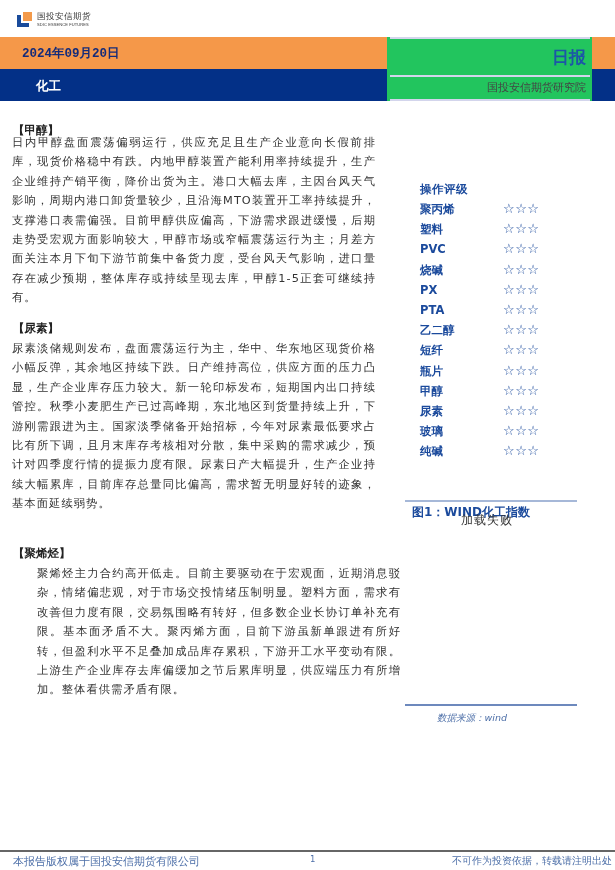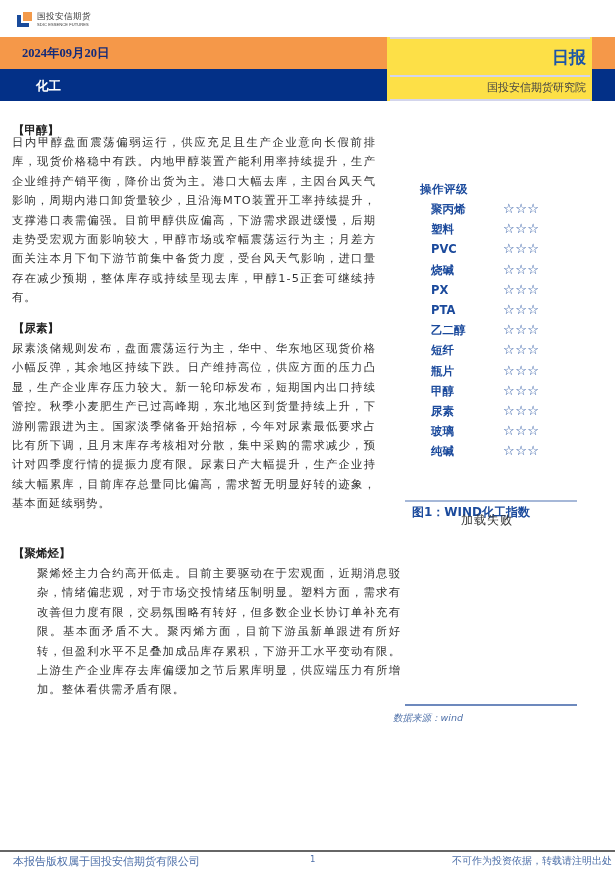--- a/index.html
+++ b/index.html
@@ -11,43 +11,43 @@
   .logo { left:17px; top:11px; width:110px; height:20px; }
   .logo-mark { position:absolute; left:0; top:1px; width:15px; height:15px; }
   .logo-mark .o { position:absolute; right:0; top:0; width:9px; height:9px; border-top:3px solid #f39a4b; border-right:3px solid #f39a4b; box-sizing:border-box; background:#f39a4b; }
   .logo-mark .b { position:absolute; left:0; bottom:0; width:12px; height:12px; border-left:4px solid #1a4b9b; border-bottom:4px solid #1a4b9b; box-sizing:border-box; }
   .logo-cn { position:absolute; left:20px; top:0; font-size:8.5px; color:#333; letter-spacing:0.5px; line-height:11px; white-space:nowrap; }
   .logo-en { position:absolute; left:20px; top:11px; font-size:4px; color:#333; letter-spacing:0.1px; line-height:5px; white-space:nowrap; font-family:"Liberation Sans", sans-serif; }
 
   
   .band-orange { left:0; top:37px; width:615px; height:32px; background:#f59849; }
   .band-blue { left:0; top:69px; width:615px; height:32px; background:#033087; }
-  .date { left:22px; top:45px; font-size:12.5px; font-weight:bold; color:#142b7a; font-family:Liberation Serif, serif; }
+  .date { left:22px; top:45px; font-size:12.5px; font-weight:bold; color:#142b7a; font-family:Liberation Mono, monospace; }
   .sector { left:36px; top:78px; font-size:12.5px; font-weight:bold; color:#ffffff; }
-  .title-box { left:387px; top:37px; width:205px; height:64px; background:#fde047; }
+  .title-box { left:387px; top:37px; width:205px; height:64px; background:#22c55e; }
   .tb-line { position:absolute; left:3px; right:2px; height:2px; background:#d3d5ec; }
   .tb-l1 { top:0; } .tb-l2 { top:38px; } .tb-l3 { top:62px; }
   .tb-daily { position:absolute; right:6px; top:9px; font-size:17px; font-weight:bold; color:#1c55a8; }
   .tb-inst { position:absolute; right:6px; top:43px; font-size:11px; color:#444; }
 
   
   .sec-title { left:13px; font-size:11.5px; font-weight:bold; color:#222; white-space:nowrap; }
   .sec-body { left:12px; width:364px; font-size:11.3px; line-height:19.4px; color:#333; letter-spacing:1.05px; text-align:justify; }
 
   
   .rating-head { left:420px; top:182px; font-size:11.5px; font-weight:bold; color:#1b4a9c; letter-spacing:0.5px; }
   .rating-list { left:420px; top:200px; width:150px; }
   .rating-row { position:relative; height:20.2px; }
-  .rating-name { position:absolute; left:11px; top:2px; font-size:11.5px; font-weight:bold; color:#1b4a9c; white-space:nowrap; }
+  .rating-name { position:absolute; left:0; top:2px; font-size:11.5px; font-weight:bold; color:#1b4a9c; white-space:nowrap; }
   .rating-stars { position:absolute; left:83px; top:1px; font-size:13px; color:#1b4a9c; letter-spacing:0.5px; }
   .fig-title { left:412px; top:484px; font-size:12px; font-weight:bold; color:#1b4a9c; white-space:nowrap;margin-top:20px; }
   .fig-line { left:405px; top:500px; width:172px; height:2px; background:#a6b8d8; }
   .fig-load { left:461px; top:512px; font-size:12px; color:#333; letter-spacing:1px; }
   .fig-bot-line { left:405px; top:704px; width:172px; height:1.5px; background:#6d89bd; }
-  .fig-src { left:393px; top:712px; font-size:9.5px; color:#4d6fa8; font-style:italic; white-space:nowrap; }
+  .fig-src { left:437px; top:712px; font-size:9.5px; color:#4d6fa8; font-style:italic; white-space:nowrap; }
 
   
   .foot-line { left:0; top:850px; width:615px; height:2px; background:#666; }
   .foot-left { left:13px; top:854px; font-size:11px; color:#4d6fa8; white-space:nowrap; }
   .foot-mid { left:310px; top:854px; font-size:8.5px; color:#4d6fa8; }
   .foot-right { left:452px; top:854px; font-size:10px; color:#4d6fa8; white-space:nowrap; }
 </style>
 </head>
 <body>
 

